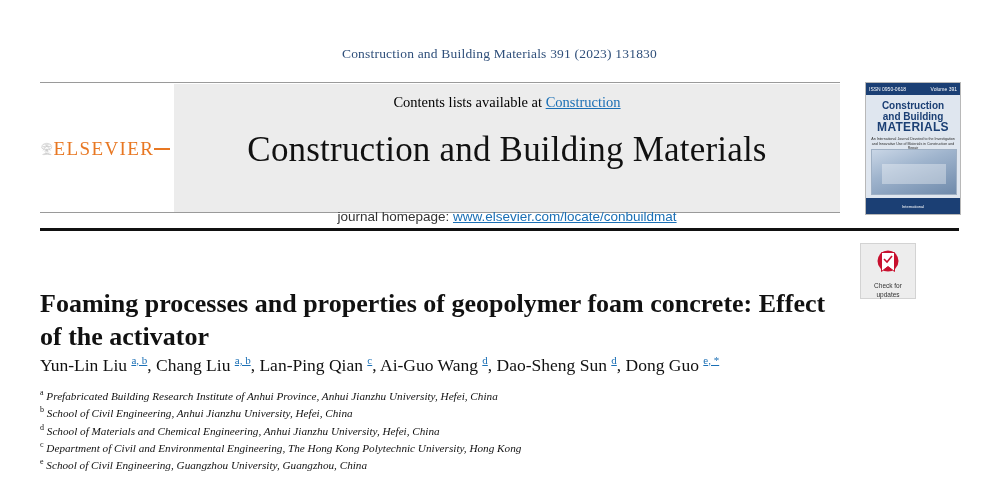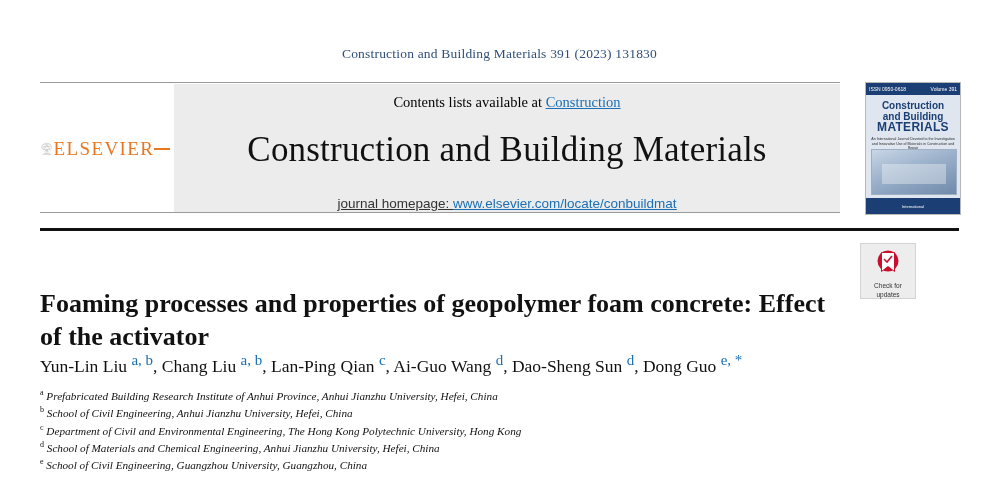--- a/index.html
+++ b/index.html
@@ -113,25 +113,24 @@
     color: #1a6fb5;
   }
   .journal-title {
     margin-top: 19px;
     font-size: 35px;
     font-family: "Liberation Serif", serif;
     color: #111;
     letter-spacing: 0.2px;
   }
   .homepage-line {
-    margin-top: 26px;
+    margin-top: 39px;
     font-size: 13.5px;
     font-family: "Liberation Sans", sans-serif;
     color: #333;
-    text-decoration: underline;
   }
   .homepage-line .url {
     color: #1a6fb5;
   }
 
   
   .cover {
     position: absolute;
     left: 825px;
     top: 0;
@@ -261,22 +260,23 @@
     left: 40px;
     top: 348px;
     width: 830px;
     font-family: "Liberation Serif", serif;
     font-size: 17.5px;
     line-height: 24px;
     color: #111;
   }
   .authors sup {
     color: #1a6fb5;
-    font-size: 15px;
+    font-size: 11px;
     vertical-align: super;
+    text-decoration: underline;
   }
   .authors sup.star {
     color: #1a6fb5;
   }
 
   
   .affiliations {
     position: absolute;
     left: 40px;
     top: 386px;
@@ -373,18 +373,18 @@
 
   <h1 class="article-title">Foaming processes and properties of geopolymer foam concrete: Effect of the activator</h1>
 
   <div class="authors">
     <span><span>Yun-Lin Liu</span> <sup>a, b</sup></span><span>, </span><span><span>Chang Liu</span> <sup>a, b</sup></span><span>, </span><span><span>Lan-Ping Qian</span> <sup>c</sup></span><span>, </span><span><span>Ai-Guo Wang</span> <sup>d</sup></span><span>, </span><span><span>Dao-Sheng Sun</span> <sup>d</sup></span><span>, </span><span><span>Dong Guo</span> <sup class="star">e, *</sup></span>
   </div>
 
   <div class="affiliations">
     <div class="aff"><span class="mark">a</span> <span>Prefabricated Building Research Institute of Anhui Province, Anhui Jianzhu University, Hefei, China</span></div>
     <div class="aff"><span class="mark">b</span> <span>School of Civil Engineering, Anhui Jianzhu University, Hefei, China</span></div>
+    <div class="aff"><span class="mark">d</span> <span>School of Materials and Chemical Engineering, Anhui Jianzhu University, Hefei, China</span></div>
     <div class="aff"><span class="mark">c</span> <span>Department of Civil and Environmental Engineering, The Hong Kong Polytechnic University, Hong Kong</span></div>
-    <div class="aff"><span class="mark">d</span> <span>School of Materials and Chemical Engineering, Anhui Jianzhu University, Hefei, China</span></div>
     <div class="aff"><span class="mark">e</span> <span>School of Civil Engineering, Guangzhou University, Guangzhou, China</span></div>
   </div>
 
 </div>
 
 </body></html>

